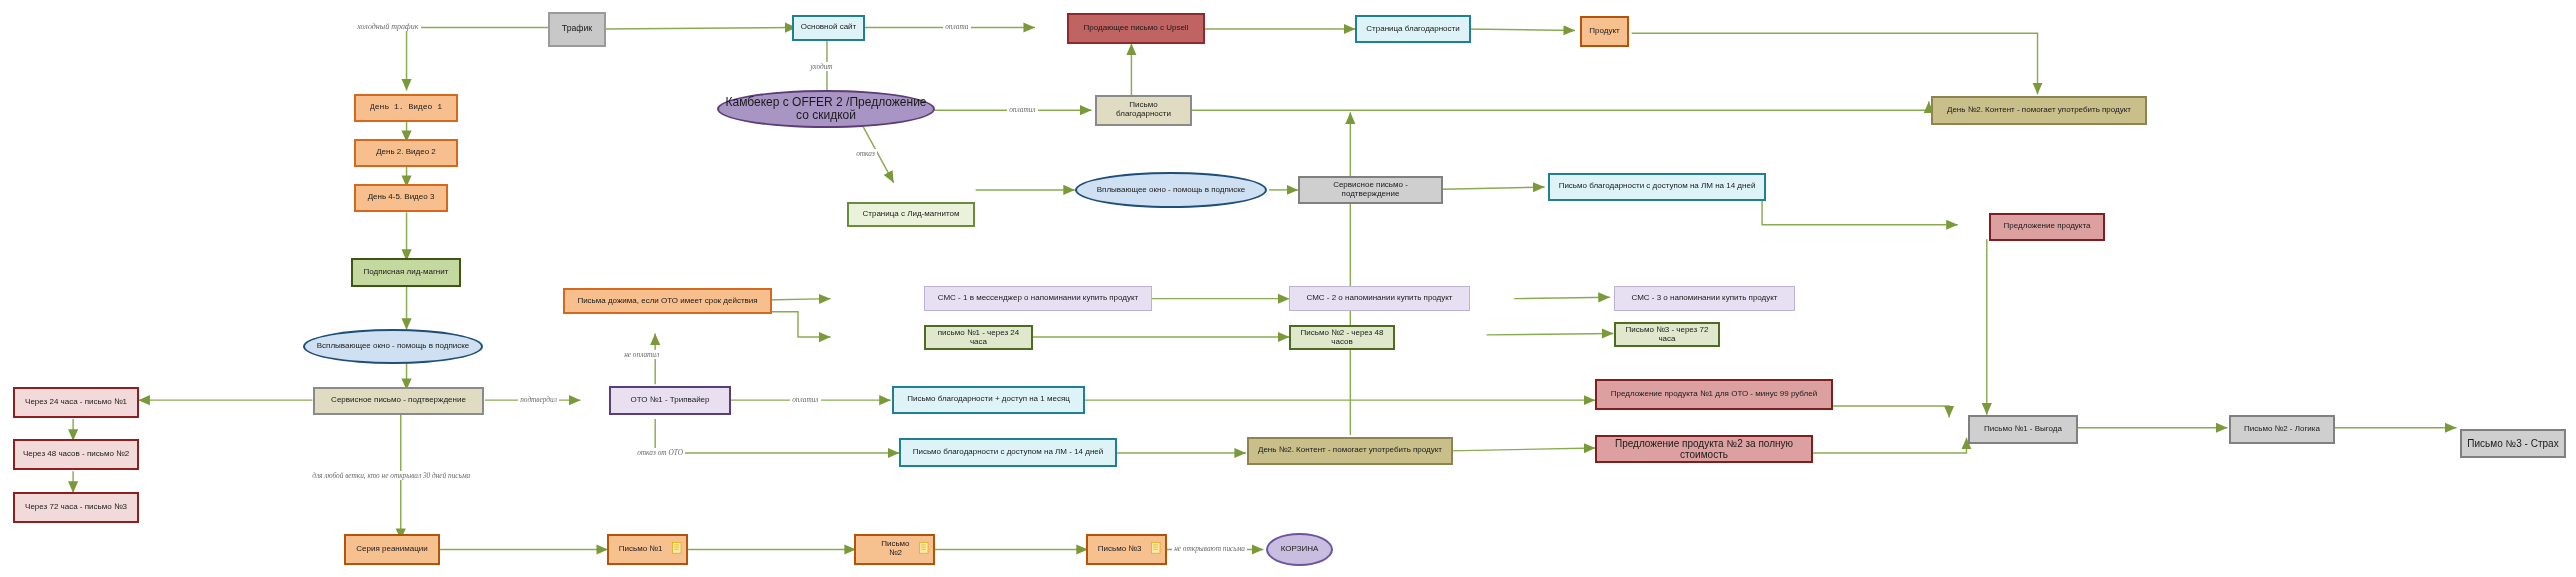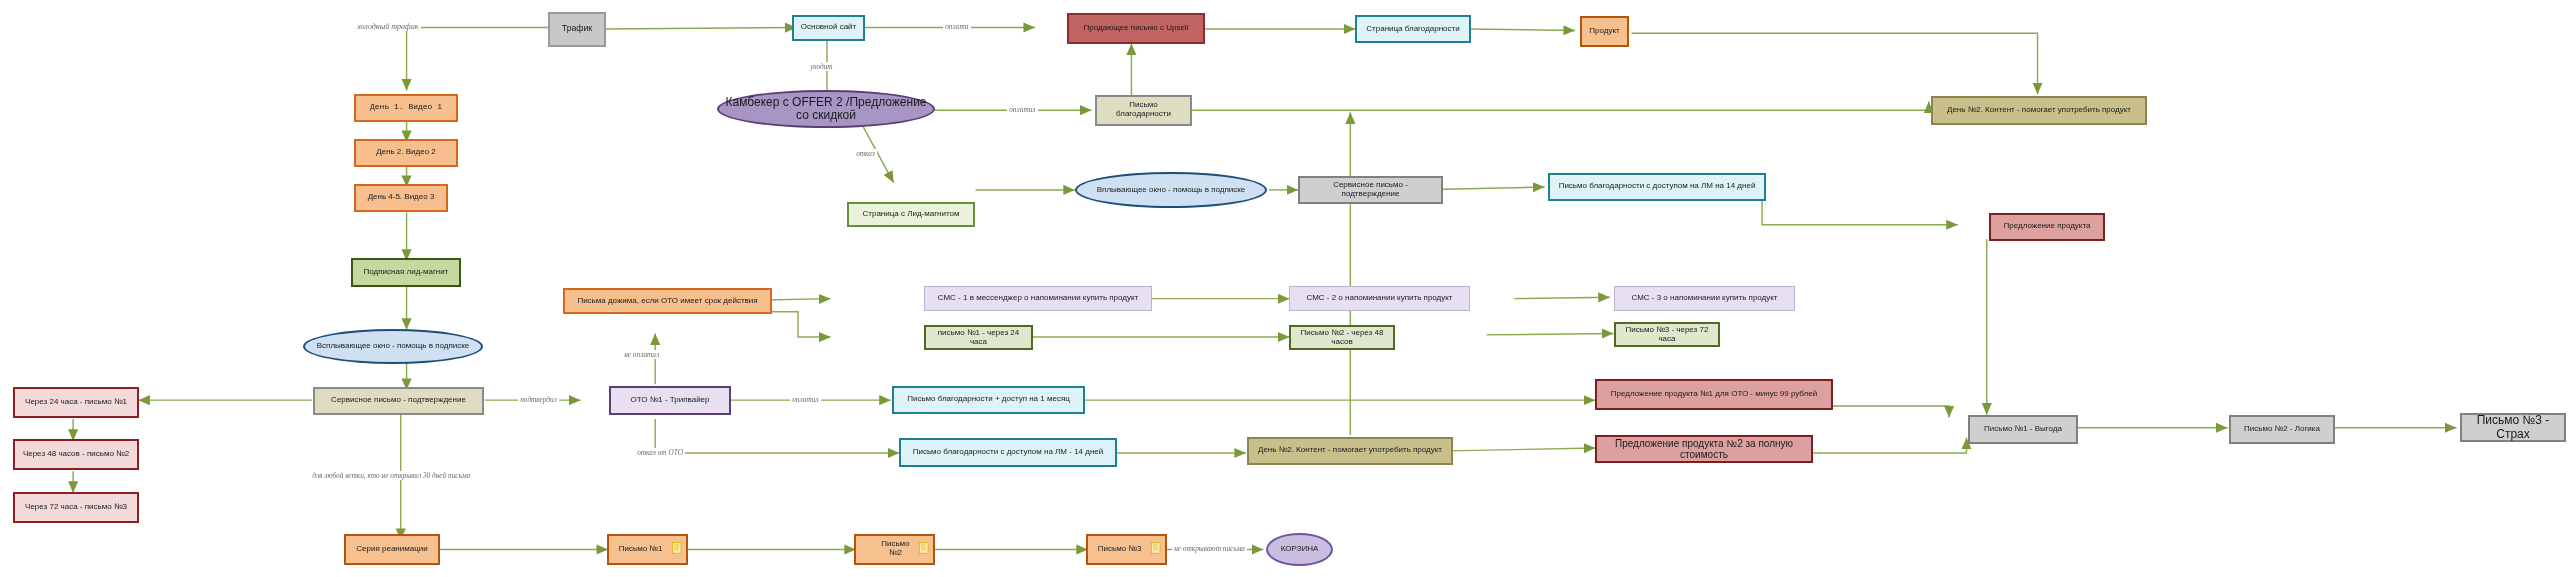--- a/index.html
+++ b/index.html
@@ -269,21 +269,21 @@
   </div>
 
   <div class="node rect p-gray2" style="left:1968px;top:415px;width:110px;height:29px;font-size:8px;">
     <span class="lbl">Письмо №1 - Выгода</span>
   </div>
 
   <div class="node rect p-gray2" style="left:2229px;top:415px;width:106px;height:29px;font-size:8px;">
     <span class="lbl">Письмо №2 - Логика</span>
   </div>
 
-  <div class="node rect p-gray2" style="left:2460px;top:413px;width:106px;height:29px;font-size:12px;">
+  <div class="node rect p-gray2" style="left:2460px;top:429px;width:106px;height:29px;font-size:10px;">
     <span class="lbl">Письмо №3 - Страх</span>
   </div>
 
   <div class="node rect p-cyan" style="left:899px;top:438px;width:218px;height:29px;font-size:8px;">
     <span class="lbl">Письмо благодарности с доступом на ЛМ - 14 дней</span>
   </div>
 
   <div class="node rect p-khaki" style="left:1247px;top:437px;width:206px;height:27.6px;font-size:8px;">
     <span class="lbl">День №2. Контент - помогает употребить продукт</span>
   </div>

